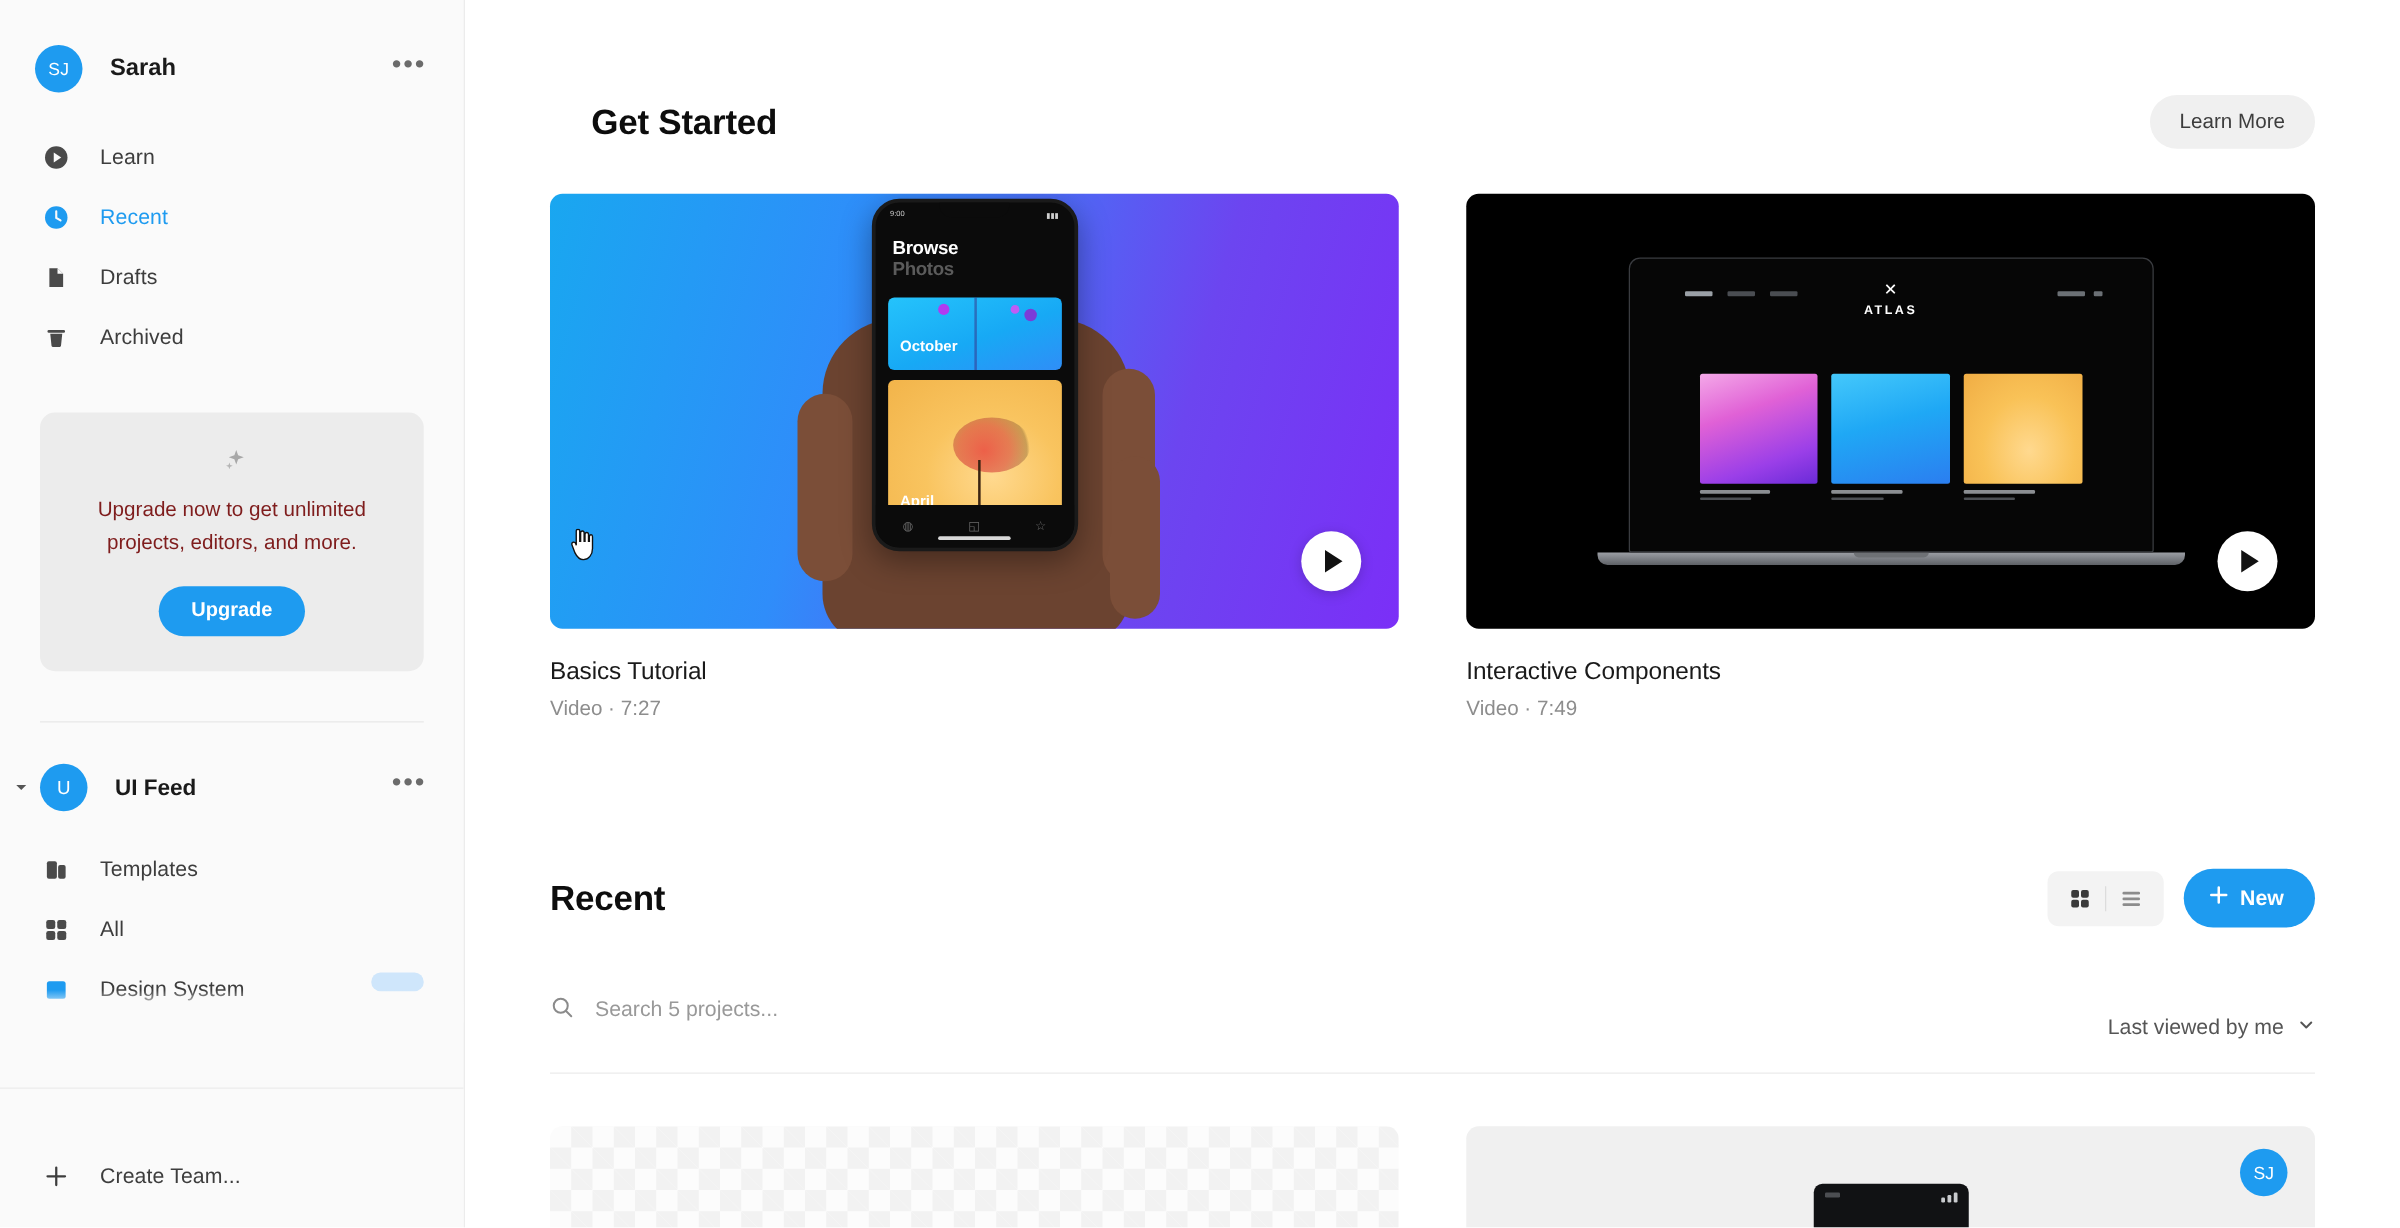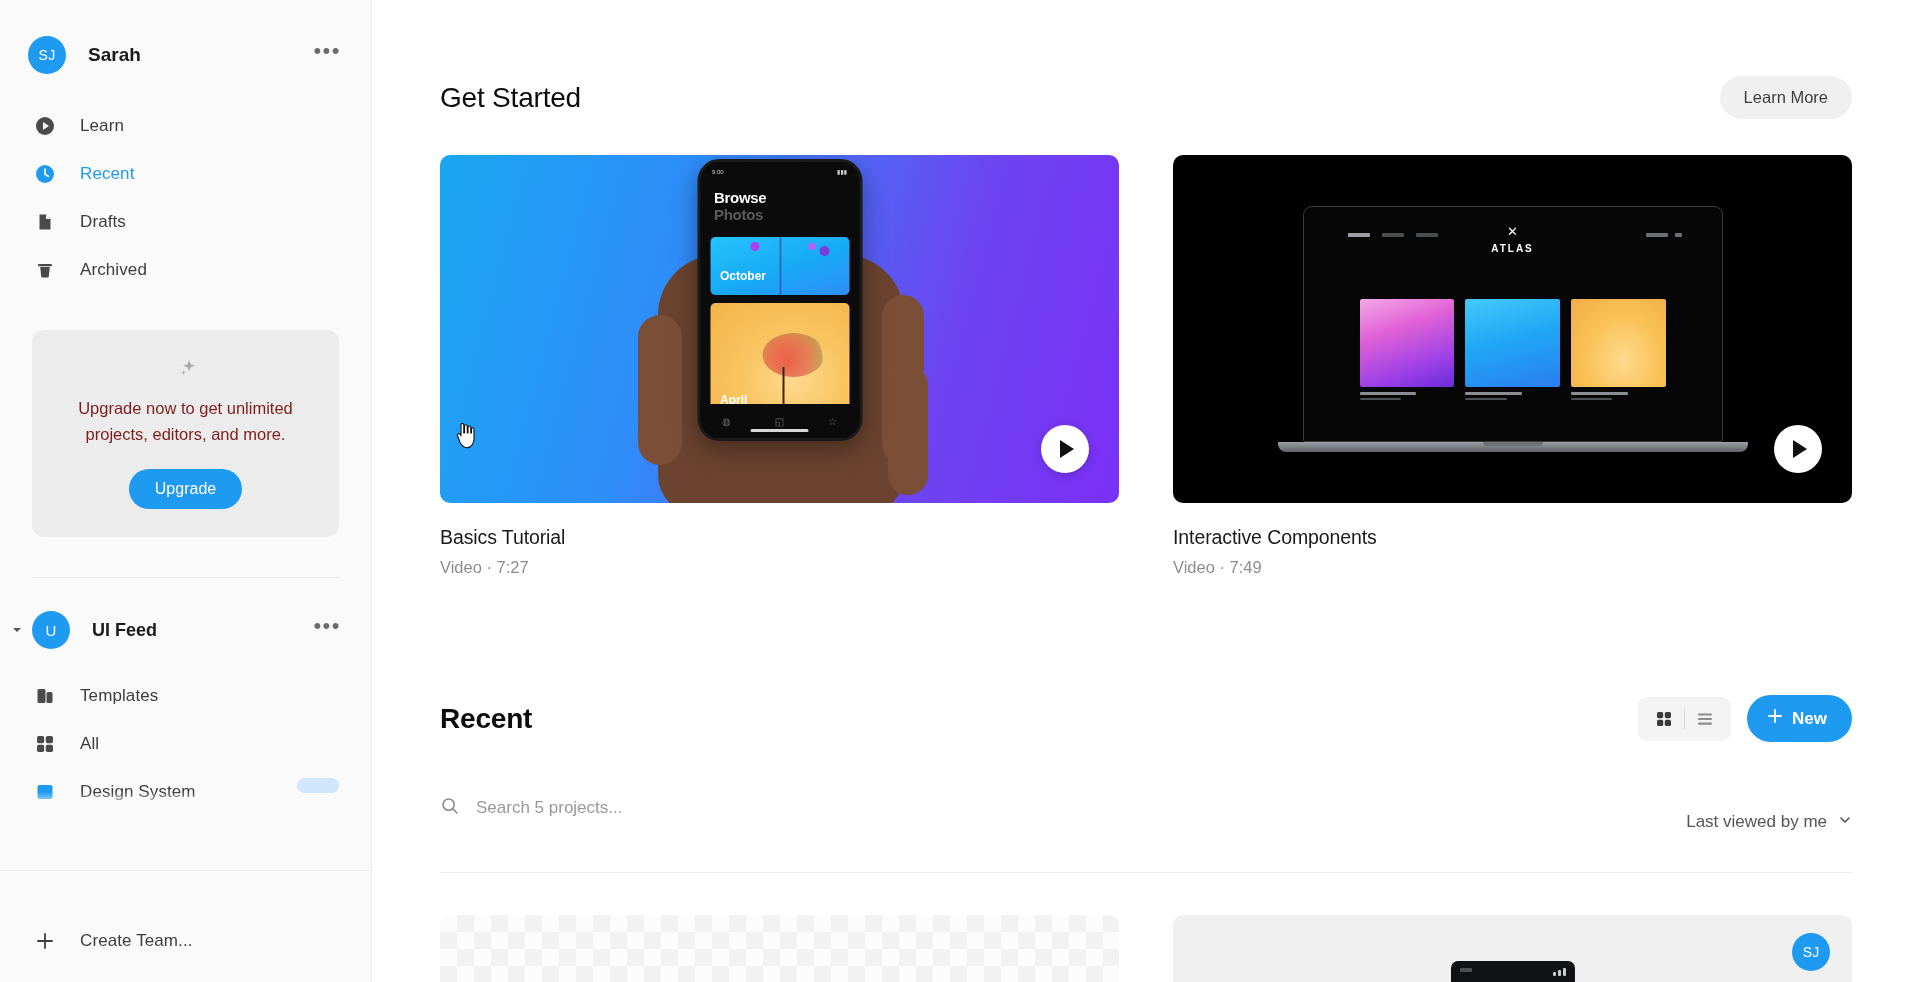--- a/index.html
+++ b/index.html
@@ -72,21 +72,21 @@
   .spark { color: #9b9b9b; margin-bottom: 14px; height: 26px; }
   .upgrade-text {
     font-size: 16.5px; line-height: 1.55; color: #7f1d1d;
     padding: 0 6px;
   }
   .upgrade-btn {
     margin: 22px auto 0 auto;
     display: block;
     background: #1e9bf0; color: #ffffff;
     border: none; border-radius: 100px;
-    font-family: inherit; font-size: 16px; font-weight: 400;
+    font-family: inherit; font-size: 16px; font-weight: 700;
     padding: 11px 26px; cursor: pointer;
   }
 
   .sb-divider {
     margin: 40px 32px 0 32px; height: 1px; background: #e7e7e7;
   }
 
   .team-row {
     display: flex; align-items: center;
     height: 56px; margin-top: 24px; padding: 0 24px 0 6px;
@@ -136,21 +136,21 @@
   .main {
     flex: 1; height: 982px; overflow: hidden;
     background: #ffffff; position: relative;
   }
   .main-inner { padding: 0 68px 0 68px; }
 
   .section-head {
     display: flex; align-items: center; justify-content: space-between;
     padding-top: 76px;
   }
-  .h-get { font-size: 28px; font-weight: 400; color: #0d0d0d; letter-spacing: -.2px; }
+  .h-get { font-size: 28px; font-weight: 700; color: #0d0d0d; letter-spacing: -.2px; margin-left: 33px; }
   .learn-more {
     background: #f0f0f0; border: none; border-radius: 100px;
     font-family: inherit; font-size: 16.5px; color: #3d3d3d;
     padding: 12px 24px; cursor: pointer;
   }
 
   .video-grid {
     display: grid; grid-template-columns: 1fr 1fr; gap: 54px;
     margin-top: 36px;
   }
@@ -300,21 +300,21 @@
   .vt-sep { width:1px; height:20px; background:#dcdcdc; }
   .new-btn {
     background: #1e9bf0; color:#fff; border:none; border-radius:100px;
     font-family:inherit; font-size:17px; font-weight:700;
     padding: 13px 25px 13px 20px; display:flex; align-items:center; gap:9px;
     cursor:pointer;
   }
 
   .search-row {
     display:flex; align-items:center; justify-content:space-between;
-    margin-top: 42px; padding-bottom: 40px;
+    margin-top: 42px; padding-bottom: 26px;
     border-bottom: 1px solid #ececec;
   }
   .search-left { display:flex; align-items:center; gap:16px; flex:1; }
   .search-input {
     border:none; outline:none; background:transparent;
     font-family:inherit; font-size:17px; color:#3a3a3a; width: 420px;
   }
   .search-input::placeholder { color:#999999; }
   .sort { display:flex; align-items:center; gap:11px; cursor:pointer;margin-top:28px; }
   .sort-label { font-size:17px; color:#555555; }

